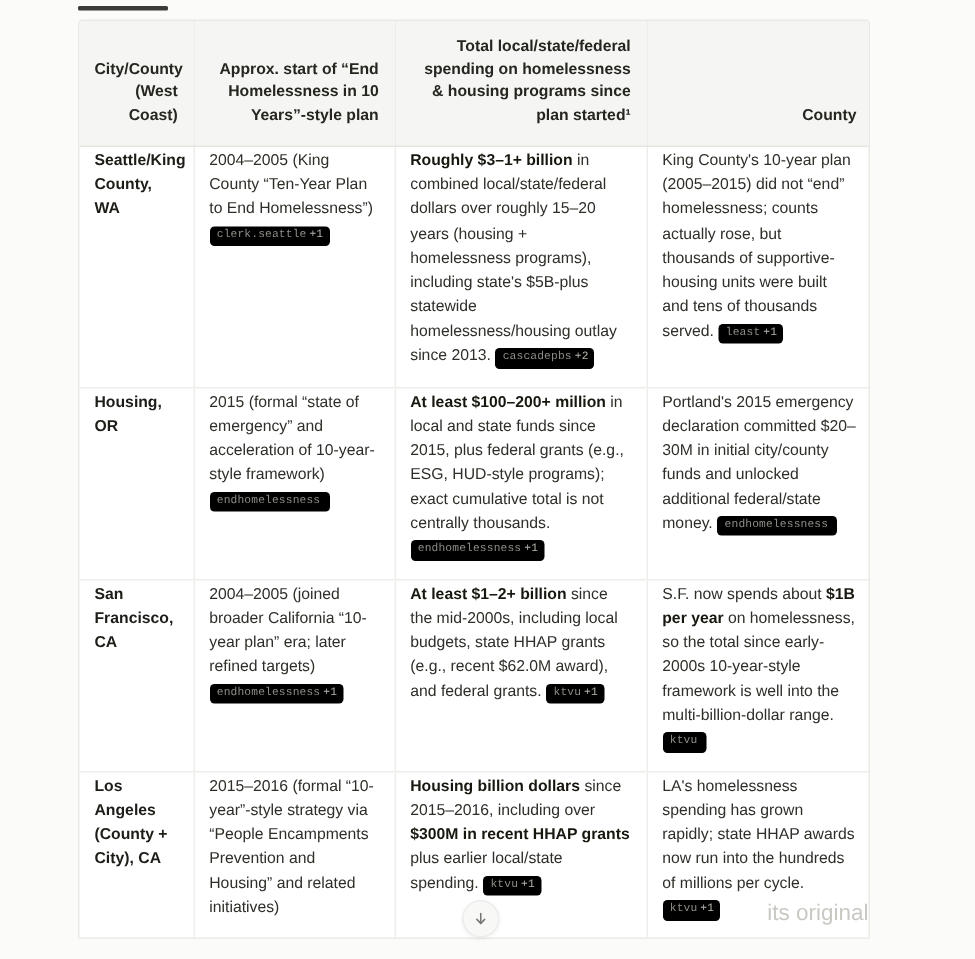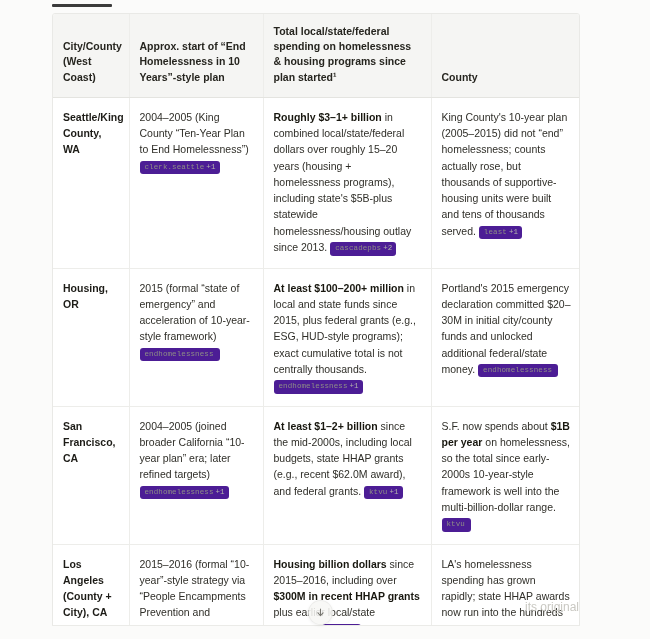--- a/index.html
+++ b/index.html
@@ -23,53 +23,53 @@
     width: 528px;
     background: #ffffff;
     border: 1px solid #e9e9e6;
     border-radius: 3px;
     overflow: hidden;
   }
   table { border-collapse: collapse; width: 100%; table-layout: fixed; }
 
   thead tr { background: #f5f5f3; }
   th {
-    text-align: left;
+    text-align: right;
     vertical-align: bottom;
     font-size: 10.5px;
     font-weight: 700;
     color: #26251f;
     line-height: 1.45;
     padding: 10px 10px 12px 10px;
     border-right: 1px solid #ededea;
     border-bottom: 1px solid #e4e4e0;
   }
   th:last-child, td:last-child { border-right: none; }
 
   td {
     vertical-align: top;
     font-size: 10.5px;
     color: #2f2e28;
     line-height: 1.55;
-    padding: 11px 10px 12px 10px;
+    padding: 1px 10px 12px 10px;
     border-right: 1px solid #ededea;
     border-top: 1px solid #ededea;
     margin-top: 24px;
   }
   td.city { font-weight: 700; color: #1d1c17; }
   td b, th b { font-weight: 700; color: #18170f; }
 
   col.c1 { width: 76px; }
   col.c2 { width: 134px; }
   col.c3 { width: 168px; }
   col.c4 { width: 150px; }
 
   .chip {
     display: inline-block;
-    background: #4c1d95;
+    background: #000000;
     color: #8e8d86;
     font-family: "Liberation Mono", monospace;
     font-size: 7.5px;
     line-height: 1;
     padding: 3px 4px 3px 5px;
     border-radius: 3px;
     vertical-align: 1px;
     white-space: nowrap;
     letter-spacing: .1px;
   }
@@ -92,21 +92,21 @@
   .ghost-line {
     position: absolute;
     left: 52px; top: 625px;
     width: 528px; height: 14px;
     background: #fbfbfa;
     border-top: 1px solid #ebebe8;
   }
   .ghost-text {
     position: absolute;
     right: 71px; top: 600px;
-    font-size: 12px;
+    font-size: 15px;
     color: #c9c8c2;
     white-space: nowrap;
   }
 </style>
 </head>
 <body>
 
 <div class="page">
 
   <div class="top-rule"></div>

